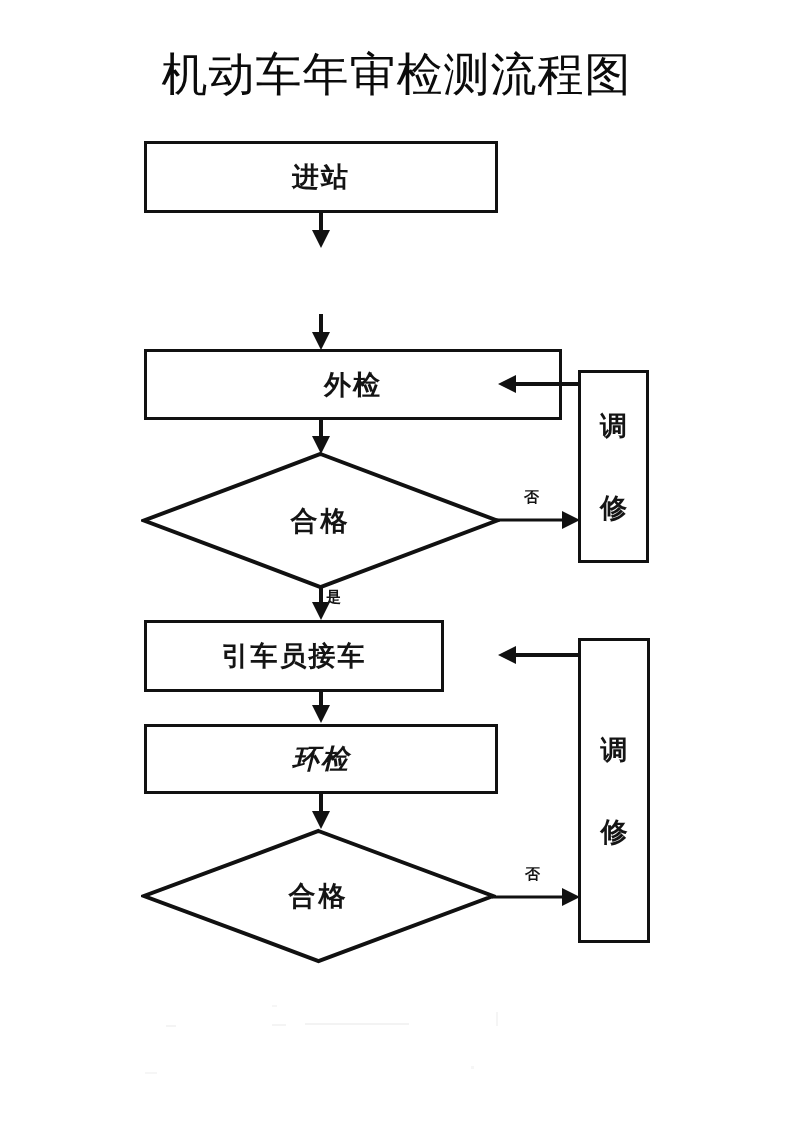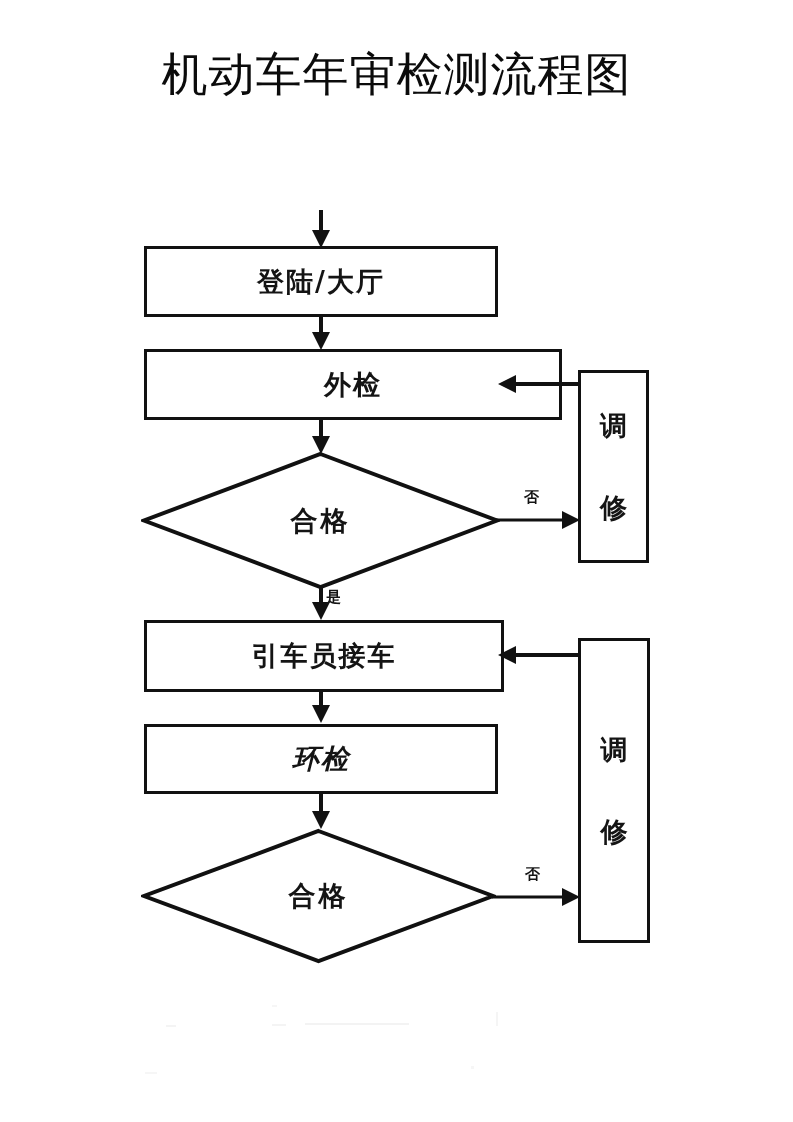--- a/index.html
+++ b/index.html
@@ -127,31 +127,31 @@
     background: #e9e9e9;
   }
 </style>
 </head>
 <body>
 
 <div id="page">
 
   <div id="chart-title">机动车年审检测流程图</div>
 
+  <div class="node-rect" style="left:144px; top:141px; width:354px; height:72px;">
+    <span class="node-label">进站</span>
+  </div>
 
   <div class="conn" style="left:305px; top:210px; width:32px; height:40px;">
     <svg width="32" height="40" viewBox="0 0 32 40">
       <line x1="16" y1="0" x2="16" y2="26" stroke="#111111" stroke-width="4"></line>
       <polygon points="16,38 7,20 25,20" fill="#111111"></polygon>
     </svg>
   </div>
 
-  <div class="node-rect" style="left:144px; top:246px; width:354px; height:71px;">
-    <span class="node-label">登陆/大厅</span>
-  </div>
 
   <div class="conn" style="left:305px; top:314px; width:32px; height:40px;">
     <svg width="32" height="40" viewBox="0 0 32 40">
       <line x1="16" y1="0" x2="16" y2="24" stroke="#111111" stroke-width="4"></line>
       <polygon points="16,36 7,18 25,18" fill="#111111"></polygon>
     </svg>
   </div>
 
   <div class="node-rect" style="left:144px; top:349px; width:418px; height:71px;">
     <span class="node-label">外检</span>
@@ -194,21 +194,21 @@
   </div>
 
   <div class="conn" style="left:305px; top:586px; width:32px; height:38px;">
     <svg width="32" height="38" viewBox="0 0 32 38">
       <line x1="16" y1="0" x2="16" y2="20" stroke="#111111" stroke-width="4"></line>
       <polygon points="16,34 7,16 25,16" fill="#111111"></polygon>
     </svg>
   </div>
   <div class="edge-label" style="left:326px; top:589px;">是</div>
 
-  <div class="node-rect" style="left:144px; top:620px; width:360px; height:72px;">
+  <div class="node-rect" style="left:144px; top:620px; width:300px; height:72px;">
     <span class="node-label">引车员接车</span>
   </div>
 
   <div class="conn" style="left:495px; top:641px; width:90px; height:30px;">
     <svg width="90" height="30" viewBox="0 0 90 30">
       <line x1="84" y1="14" x2="18" y2="14" stroke="#111111" stroke-width="4"></line>
       <polygon points="3,14 21,5 21,23" fill="#111111"></polygon>
     </svg>
   </div>
 

